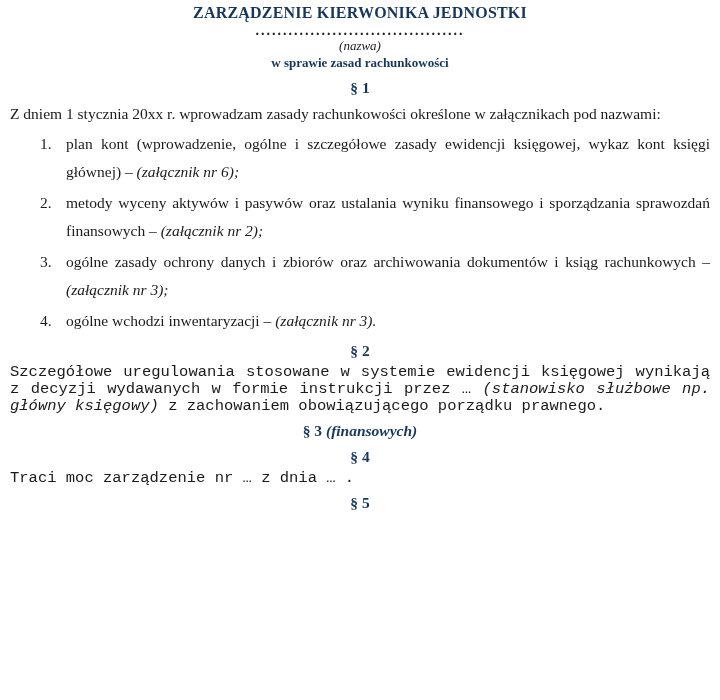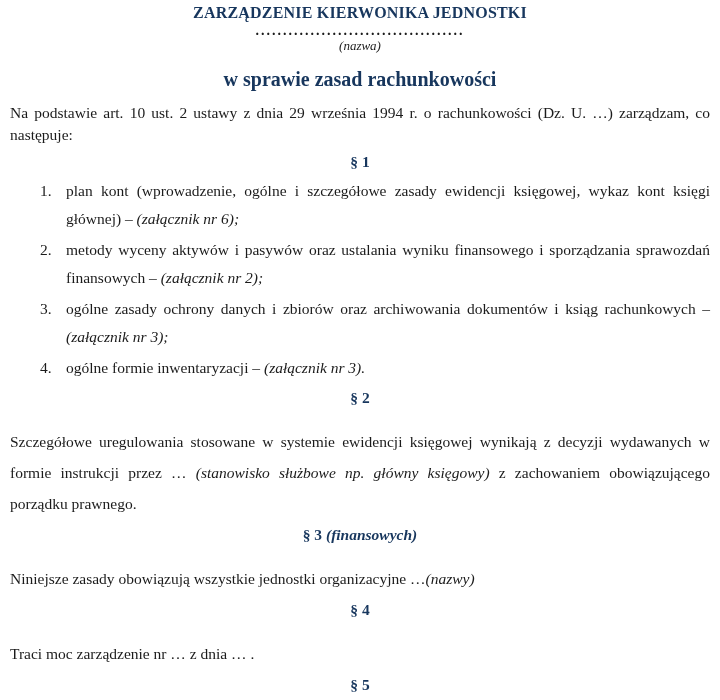--- a/index.html
+++ b/index.html
@@ -23,22 +23,22 @@
     font-size:16px;font-weight:bold;color:var(--accent);
     letter-spacing:.2px;line-height:20px;
   }
   .dotted-line{
     font-weight:bold;line-height:15px;font-size:14px;
     letter-spacing:2px;color:var(--ink);
   }
   .name-caption{font-style:italic;font-size:13px;line-height:15px;}
   .date-line{font-size:15px;line-height:16px;}
   .subject-line{
-    margin-top:17px;font-weight:bold;color:var(--accent);
-    font-size:20px;line-height:19px;
+    font-weight:bold;color:var(--accent);
+    font-size:13px;line-height:19px;
   }
   .para{
     text-align:justify;text-justify:inter-word;
     line-height:22px;
   }
   .intro{margin-top:13px;}
   .sec-head{
     text-align:center;font-weight:bold;color:var(--accent);
     line-height:21px;margin-top:5px;
   }
@@ -46,67 +46,66 @@
   .lead{margin-top:5px;line-height:22px;}
   .att-list{margin-top:5px;}
   .att-item{
     display:flex;align-items:flex-start;
     padding-left:30px;margin-bottom:3px;
   }
   .att-num{flex:0 0 26px;line-height:28px;}
   .att-text{
     flex:1;text-align:justify;text-justify:inter-word;line-height:28px;
   }
-  .sec-para{margin-top:18px;line-height:31px;}
+  .sec-para{margin-top:3px;line-height:17px;font-family:Liberation Mono, monospace;}
   .single{text-align:left;}
   .italic{font-style:italic;}
 </style>
 </head>
 <body>
 
 <header>
   <div class="center doc-title">ZARZĄDZENIE KIERWONIKA JEDNOSTKI</div>
   <div class="center dotted-line">......................................</div>
   <div class="center name-caption">(nazwa)</div>
   <div class="center subject-line">w sprawie zasad rachunkowości</div>
 </header>
 
 <main>
 
-  <p class="para intro">Na podstawie art. 10 ust. 2 ustawy z dnia 29 września 1994 r. o rachunkowości (Dz. U. …) zarządzam, co następuje:</p>
 
   <div class="sec-head">§ 1</div>
 
+  <p class="para lead">Z dniem 1 stycznia 20xx r. wprowadzam zasady rachunkowości określone w załącznikach pod nazwami:</p>
 
   <div class="att-list">
     <div class="att-item">
       <span class="att-num">1.</span>
       <span class="att-text"><span>plan kont (wprowadzenie, ogólne i szczegółowe zasady ewidencji księgowej, wykaz kont księgi głównej) – </span><span class="italic">(załącznik nr 6);</span></span>
     </div>
     <div class="att-item">
       <span class="att-num">2.</span>
       <span class="att-text"><span>metody wyceny aktywów i pasywów oraz ustalania wyniku finansowego i sporządzania sprawozdań finansowych – </span><span class="italic">(załącznik nr 2);</span></span>
     </div>
     <div class="att-item">
       <span class="att-num">3.</span>
       <span class="att-text"><span>ogólne zasady ochrony danych i zbiorów oraz archiwowania dokumentów i ksiąg rachunkowych – </span><span class="italic">(załącznik nr 3);</span></span>
     </div>
     <div class="att-item">
       <span class="att-num">4.</span>
-      <span class="att-text"><span>ogólne formie inwentaryzacji – </span><span class="italic">(załącznik nr 3).</span></span>
+      <span class="att-text"><span>ogólne wchodzi inwentaryzacji – </span><span class="italic">(załącznik nr 3).</span></span>
     </div>
   </div>
 
   <div class="sec-head">§ 2</div>
 
   <p class="para sec-para"><span>Szczegółowe uregulowania stosowane w systemie ewidencji księgowej wynikają z decyzji wydawanych w formie instrukcji przez … </span><span class="italic">(stanowisko służbowe np. główny księgowy)</span><span> z zachowaniem obowiązującego porządku prawnego.</span></p>
 
   <div class="sec-head"><span>§ 3</span> <span class="opt">(finansowych)</span></div>
 
-  <p class="sec-para single"><span>Niniejsze zasady obowiązują wszystkie jednostki organizacyjne …</span><span class="italic">(nazwy)</span></p>
 
   <div class="sec-head">§ 4</div>
 
   <p class="sec-para single">Traci moc zarządzenie nr … z dnia … .</p>
 
   <div class="sec-head">§ 5</div>
 
 
 </main>
 

